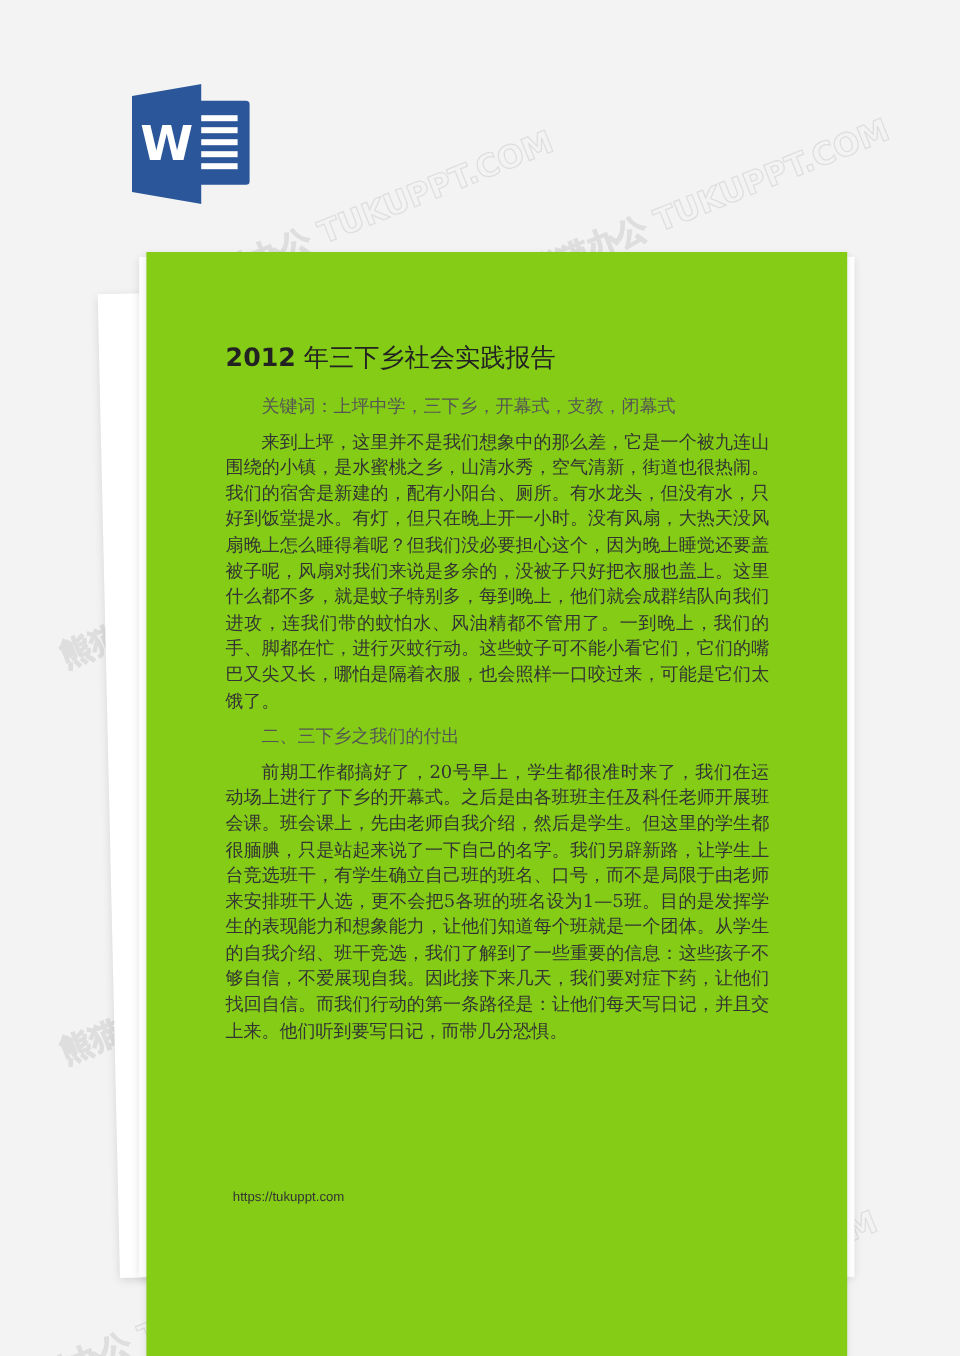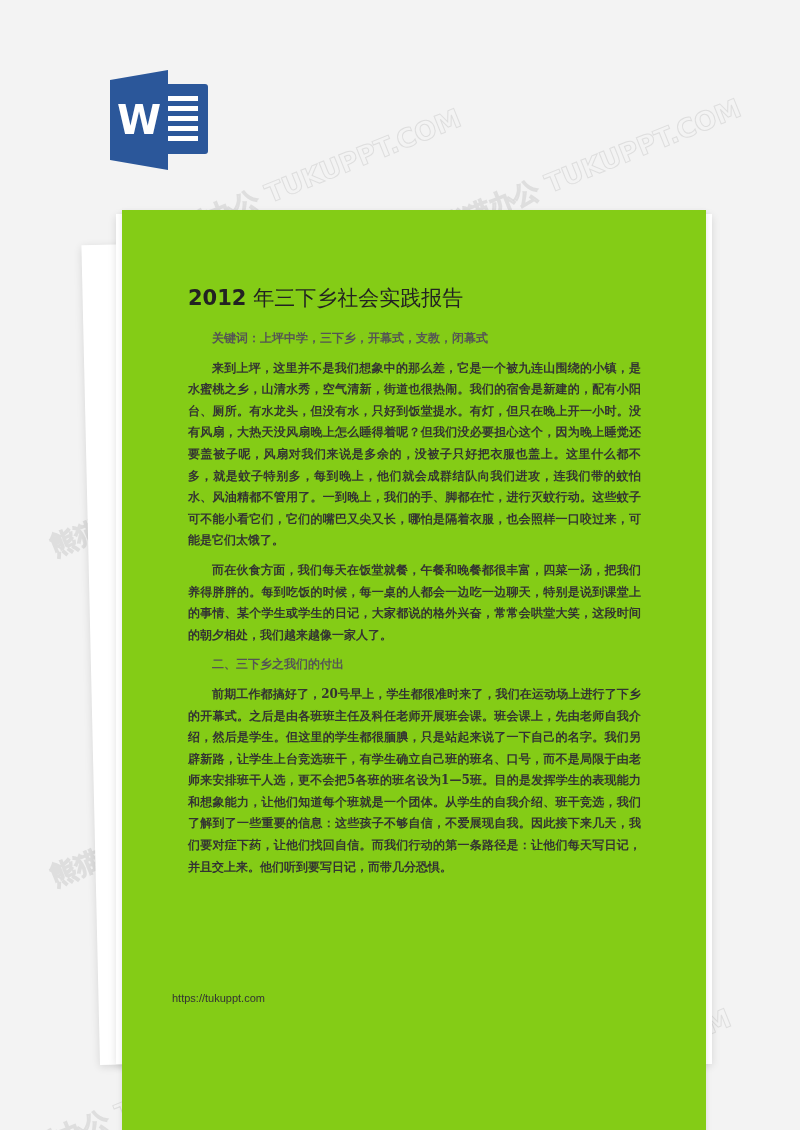--- a/index.html
+++ b/index.html
@@ -48,26 +48,26 @@
       background: #84cc16; box-shadow: 0 2px 6px rgba(0,0,0,0.10);
     }
     .doc-title {
       position: absolute; left: 66px; top: 74px;
       font-family: "DejaVu Sans", "Liberation Sans", sans-serif;
       font-size: 21px; color: #222; font-weight: normal;
     }
     .doc-title .num { font-weight: bold; }
     .content {
       position: absolute; left: 66px; top: 118px; width: 453px;
-      font-size: 12px; color: #333; line-height: 21.6px; font-weight: bold;
+      font-size: 15px; color: #333; line-height: 21.6px;
     }
     .content p { margin: 0 0 8px 0; text-indent: 2em; text-align: justify; }
     .content p.kw, .content p.sec { color: #555; }
     .footer-url {
-      position: absolute; left: 50px; top: 782px;
+      position: absolute; left: 72px; top: 782px;
       font-family: "Liberation Sans", sans-serif; font-size: 11px; color: #333;
     }
     .watermark {
       position: absolute; color: rgba(200,200,200,0.35);
       font-family: "DejaVu Sans", sans-serif; font-size: 26px; font-weight: bold;
       transform: rotate(-22deg); white-space: nowrap; pointer-events: none;
       -webkit-text-stroke: 1px rgba(190,190,190,0.4);
       color: transparent;
     }
   </style>
@@ -95,18 +95,17 @@
 </div>
 
 <div class="sheet-back s1"></div>
 <div class="sheet-back s2"></div>
 
 <div class="page">
   <div class="doc-title"><span class="num">2012</span><span> 年三下乡社会实践报告</span></div>
   <div class="content">
     <p class="kw">关键词：上坪中学，三下乡，开幕式，支教，闭幕式</p>
     <p>来到上坪，这里并不是我们想象中的那么差，它是一个被九连山围绕的小镇，是水蜜桃之乡，山清水秀，空气清新，街道也很热闹。我们的宿舍是新建的，配有小阳台、厕所。有水龙头，但没有水，只好到饭堂提水。有灯，但只在晚上开一小时。没有风扇，大热天没风扇晚上怎么睡得着呢？但我们没必要担心这个，因为晚上睡觉还要盖被子呢，风扇对我们来说是多余的，没被子只好把衣服也盖上。这里什么都不多，就是蚊子特别多，每到晚上，他们就会成群结队向我们进攻，连我们带的蚊怕水、风油精都不管用了。一到晚上，我们的手、脚都在忙，进行灭蚊行动。这些蚊子可不能小看它们，它们的嘴巴又尖又长，哪怕是隔着衣服，也会照样一口咬过来，可能是它们太饿了。</p>
-    <p>而在伙食方面，我们每天在饭堂就餐，午餐和晚餐都很丰富，四菜一汤，把我们养得胖胖的。每到吃饭的时候，每一桌的人都会一边吃一边聊天，特别是说到课堂上的事情、某个学生或学生的日记，大家都说的格外兴奋，常常会哄堂大笑，这段时间的朝夕相处，我们越来越像一家人了。</p>
     <p class="sec">二、三下乡之我们的付出</p>
     <p>前期工作都搞好了，20号早上，学生都很准时来了，我们在运动场上进行了下乡的开幕式。之后是由各班班主任及科任老师开展班会课。班会课上，先由老师自我介绍，然后是学生。但这里的学生都很腼腆，只是站起来说了一下自己的名字。我们另辟新路，让学生上台竞选班干，有学生确立自己班的班名、口号，而不是局限于由老师来安排班干人选，更不会把5各班的班名设为1—5班。目的是发挥学生的表现能力和想象能力，让他们知道每个班就是一个团体。从学生的自我介绍、班干竞选，我们了解到了一些重要的信息：这些孩子不够自信，不爱展现自我。因此接下来几天，我们要对症下药，让他们找回自信。而我们行动的第一条路径是：让他们每天写日记，并且交上来。他们听到要写日记，而带几分恐惧。</p>
   </div>
   <div class="footer-url">https://tukuppt.com</div>
 </div>
 
 </body></html>

